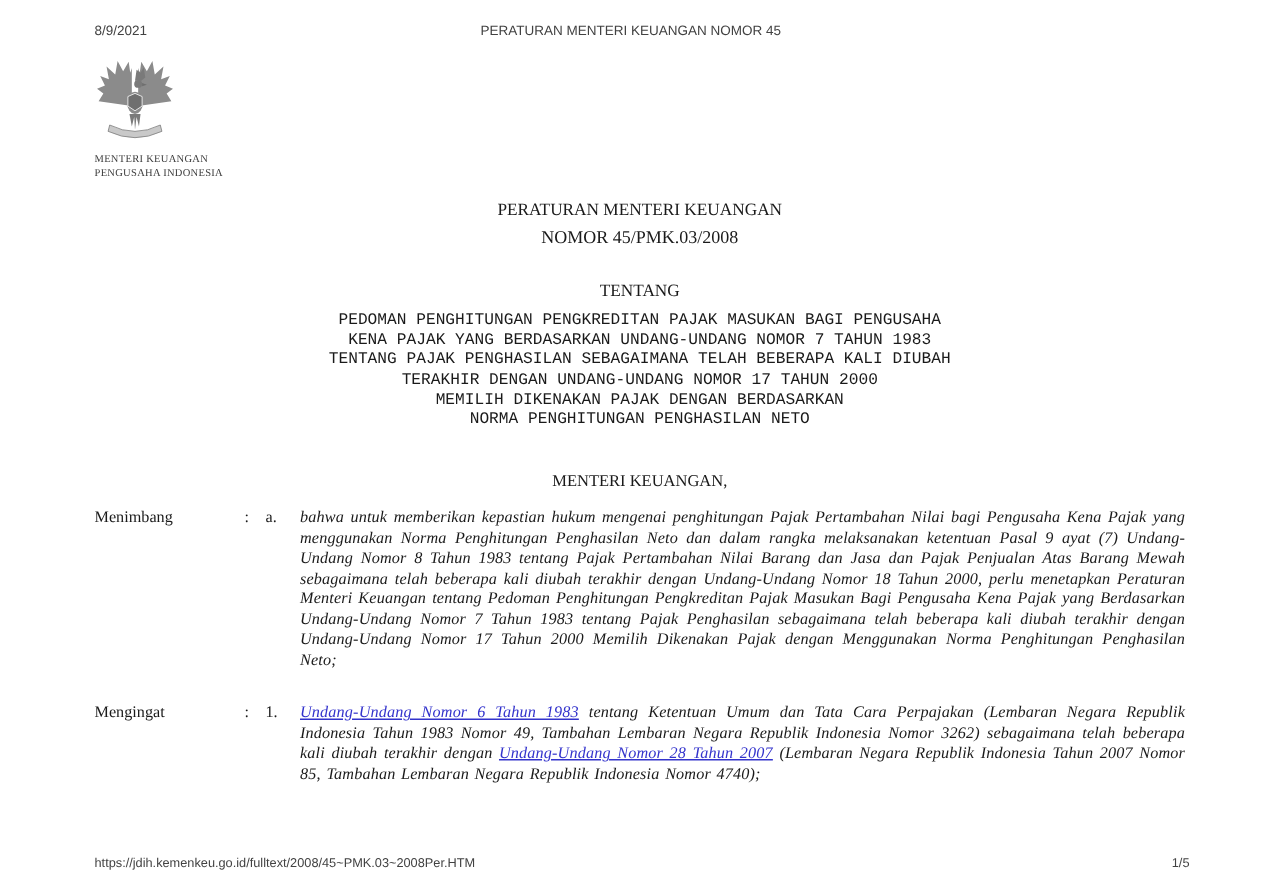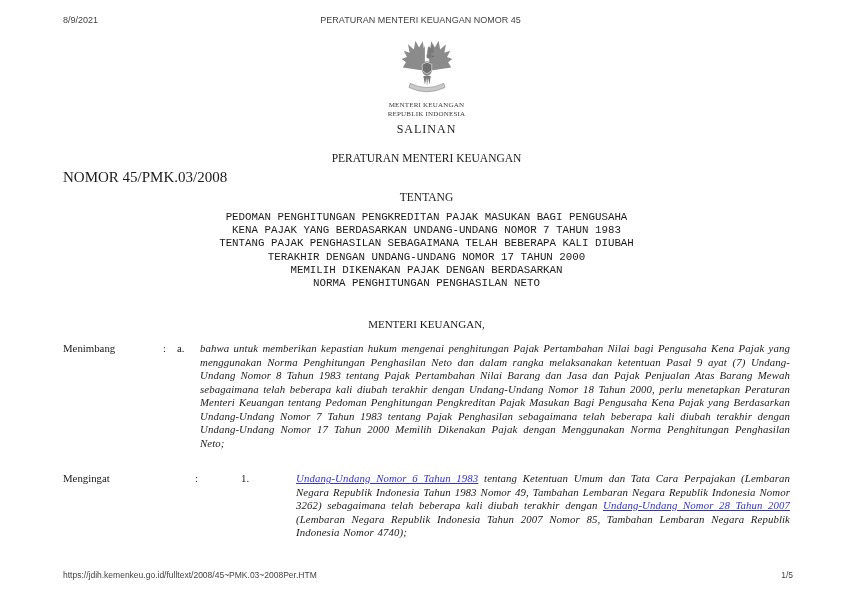--- a/index.html
+++ b/index.html
@@ -13,34 +13,34 @@
     font-family:"Liberation Sans", sans-serif; font-size:9px; color:#424242; }
   .print-header .hdr-date { position:absolute; left:63px; top:0; }
   .print-header .hdr-title { position:absolute; left:0; width:100%; text-align:center; top:0; }
   .print-footer { position:absolute; bottom:13px; left:0; width:100%; height:11px;
     font-family:"Liberation Sans", sans-serif; font-size:8.5px; color:#424242; }
   .print-footer .ftr-url { position:absolute; left:63px; top:0; }
   .print-footer .ftr-page { position:absolute; right:48px; top:0; }
 
   
   .doc { position:absolute; top:38px; left:63px; width:727px; }
-  .emblem-block { text-align:center; }
+  .emblem-block { }
   .emblem-block svg { display:inline-block; }
   .ministry-lines { font-size:7px; line-height:8.5px; letter-spacing:0.2px; color:#3c3c3c; margin-top:1px; }
   .salinan { text-align:center; font-size:12px; letter-spacing:1px; margin-top:4px; color:#222; }
 
   .heading  { text-align:center; font-size:11.5px; margin-top:15px; }
-  .number   { text-align:left; font-size:15px; margin-top:5px; }
-  .about    { text-align:center; font-size:11.5px; margin-top:5px; }
+  .number   { text-align:center; font-size:12px; margin-top:5px; }
+  .about    { text-align:center; font-size:11.5px; margin-top:22px; }
 
   .doc-title { text-align:center; font-size:10.8px; line-height:13.2px; margin-top:8px;font-family:Liberation Mono, monospace; }
   .salutation { text-align:center; font-size:11px; margin-top:28px; }
 
   .clause-row { display:grid; grid-template-columns:100px 14px 23px 1fr; align-items:start; margin-top:12px; }
-  .clause-row.second { margin-top:22px;gap:32px; }
+  .clause-row.second { margin-top:22px; }
   .clause-label, .clause-colon, .clause-marker { font-size:10.8px; line-height:13.5px; }
   .clause-text { font-size:10.8px; line-height:13.5px; text-align:justify; letter-spacing:0.1px; word-spacing:1px;font-style:italic; }
   .doc-link { color:#3333cc; text-decoration:underline; cursor:pointer; }
 </style>
 </head>
 <body>
 
 <div class="print-header">
   <span class="hdr-date">8/9/2021</span>
   <span class="hdr-title">PERATURAN MENTERI KEUANGAN NOMOR 45</span>
@@ -57,25 +57,24 @@
         <path d="M50,30 L52,16 L57,20 L61,13 L63,26 L58,30 Z" fill="#7a7a7a"></path>
         <circle cx="54" cy="34" r="5" fill="#7a7a7a"></circle>
         <path d="M59,33 L65,35 L59,37 Z" fill="#6f6f6f"></path>
         <path d="M43,72 L46,88 L49,76 L50,92 L52,76 L55,88 L57,72 Z" fill="#7a7a7a"></path>
       </g>
       <path d="M50,46 L59,50 L59,62 L50,68 L41,62 L41,50 Z" fill="#6f6f6f" stroke="#ffffff" stroke-width="1"></path>
       <path d="M18,86 Q50,102 82,86 L84,94 Q50,110 16,94 Z" fill="#c9c9c9" stroke="#7a7a7a" stroke-width="1"></path>
     </svg>
     <div class="ministry-lines">
       <div>MENTERI KEUANGAN</div>
-      <div>REPUBLIK INDONESIA</div>
+      <div>PENGUSAHA INDONESIA</div>
     </div>
   </div>
 
-  <div class="salinan">SALINAN</div>
 
   <div class="heading">PERATURAN MENTERI KEUANGAN</div>
   <div class="number">NOMOR 45/PMK.03/2008</div>
   <div class="about">TENTANG</div>
 
   <div class="doc-title">
     <div>PEDOMAN PENGHITUNGAN PENGKREDITAN PAJAK MASUKAN BAGI PENGUSAHA</div>
     <div>KENA PAJAK YANG BERDASARKAN UNDANG-UNDANG NOMOR 7 TAHUN 1983</div>
     <div>TENTANG PAJAK PENGHASILAN SEBAGAIMANA TELAH BEBERAPA KALI DIUBAH</div>
     <div>TERAKHIR DENGAN UNDANG-UNDANG NOMOR 17 TAHUN 2000</div>

